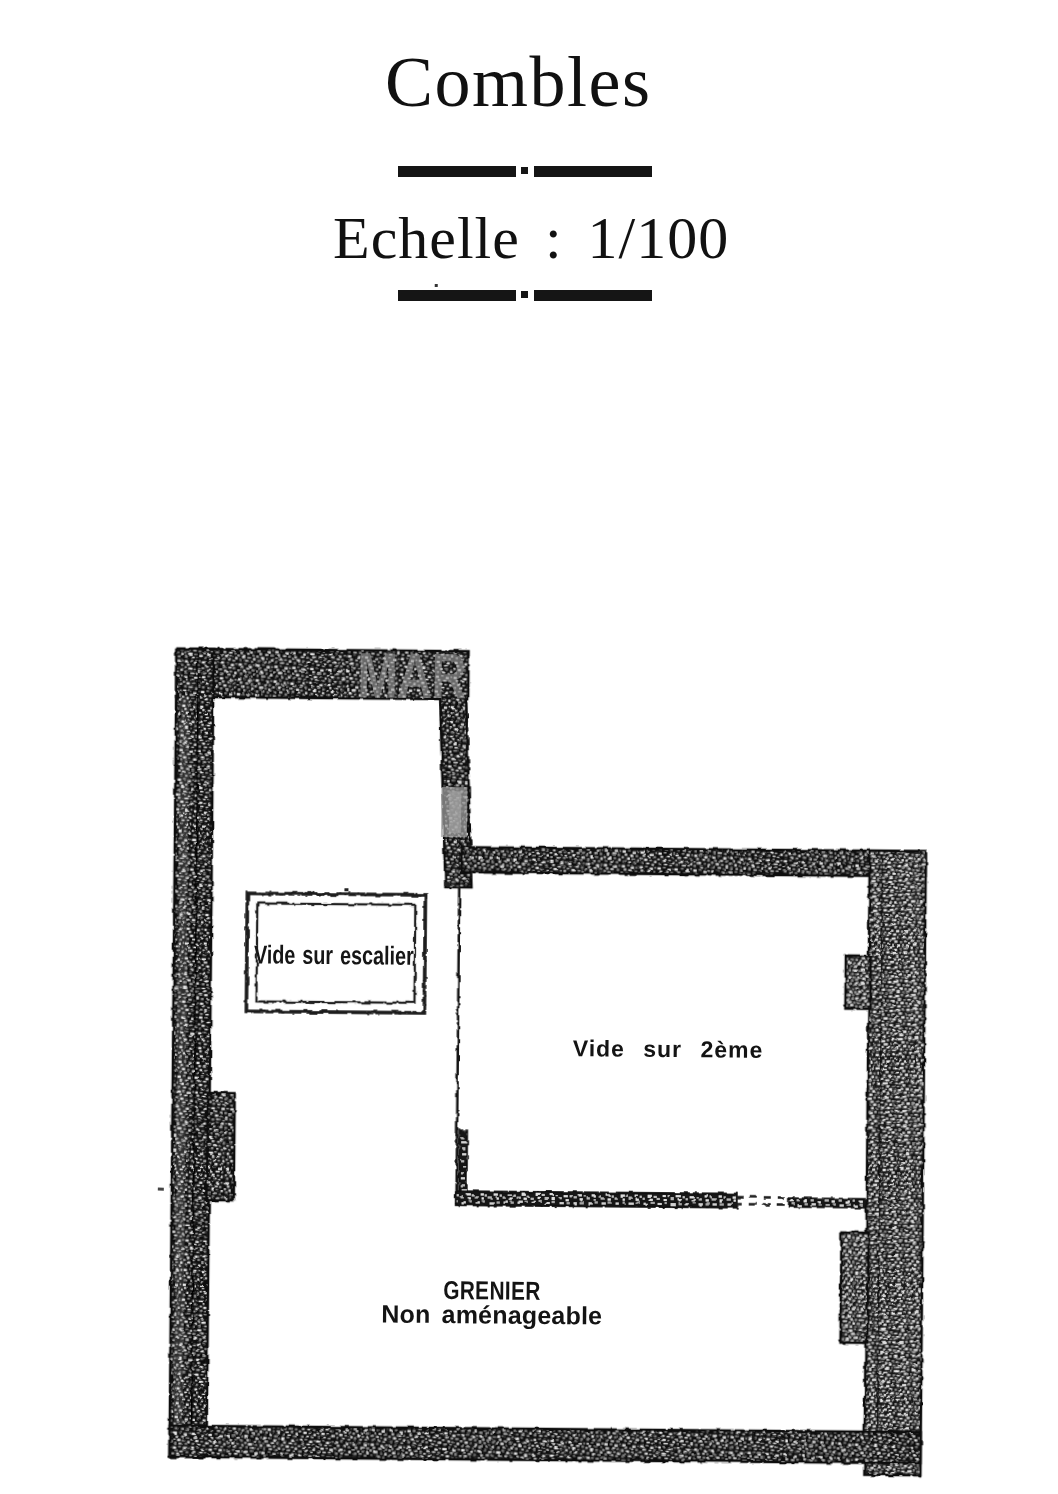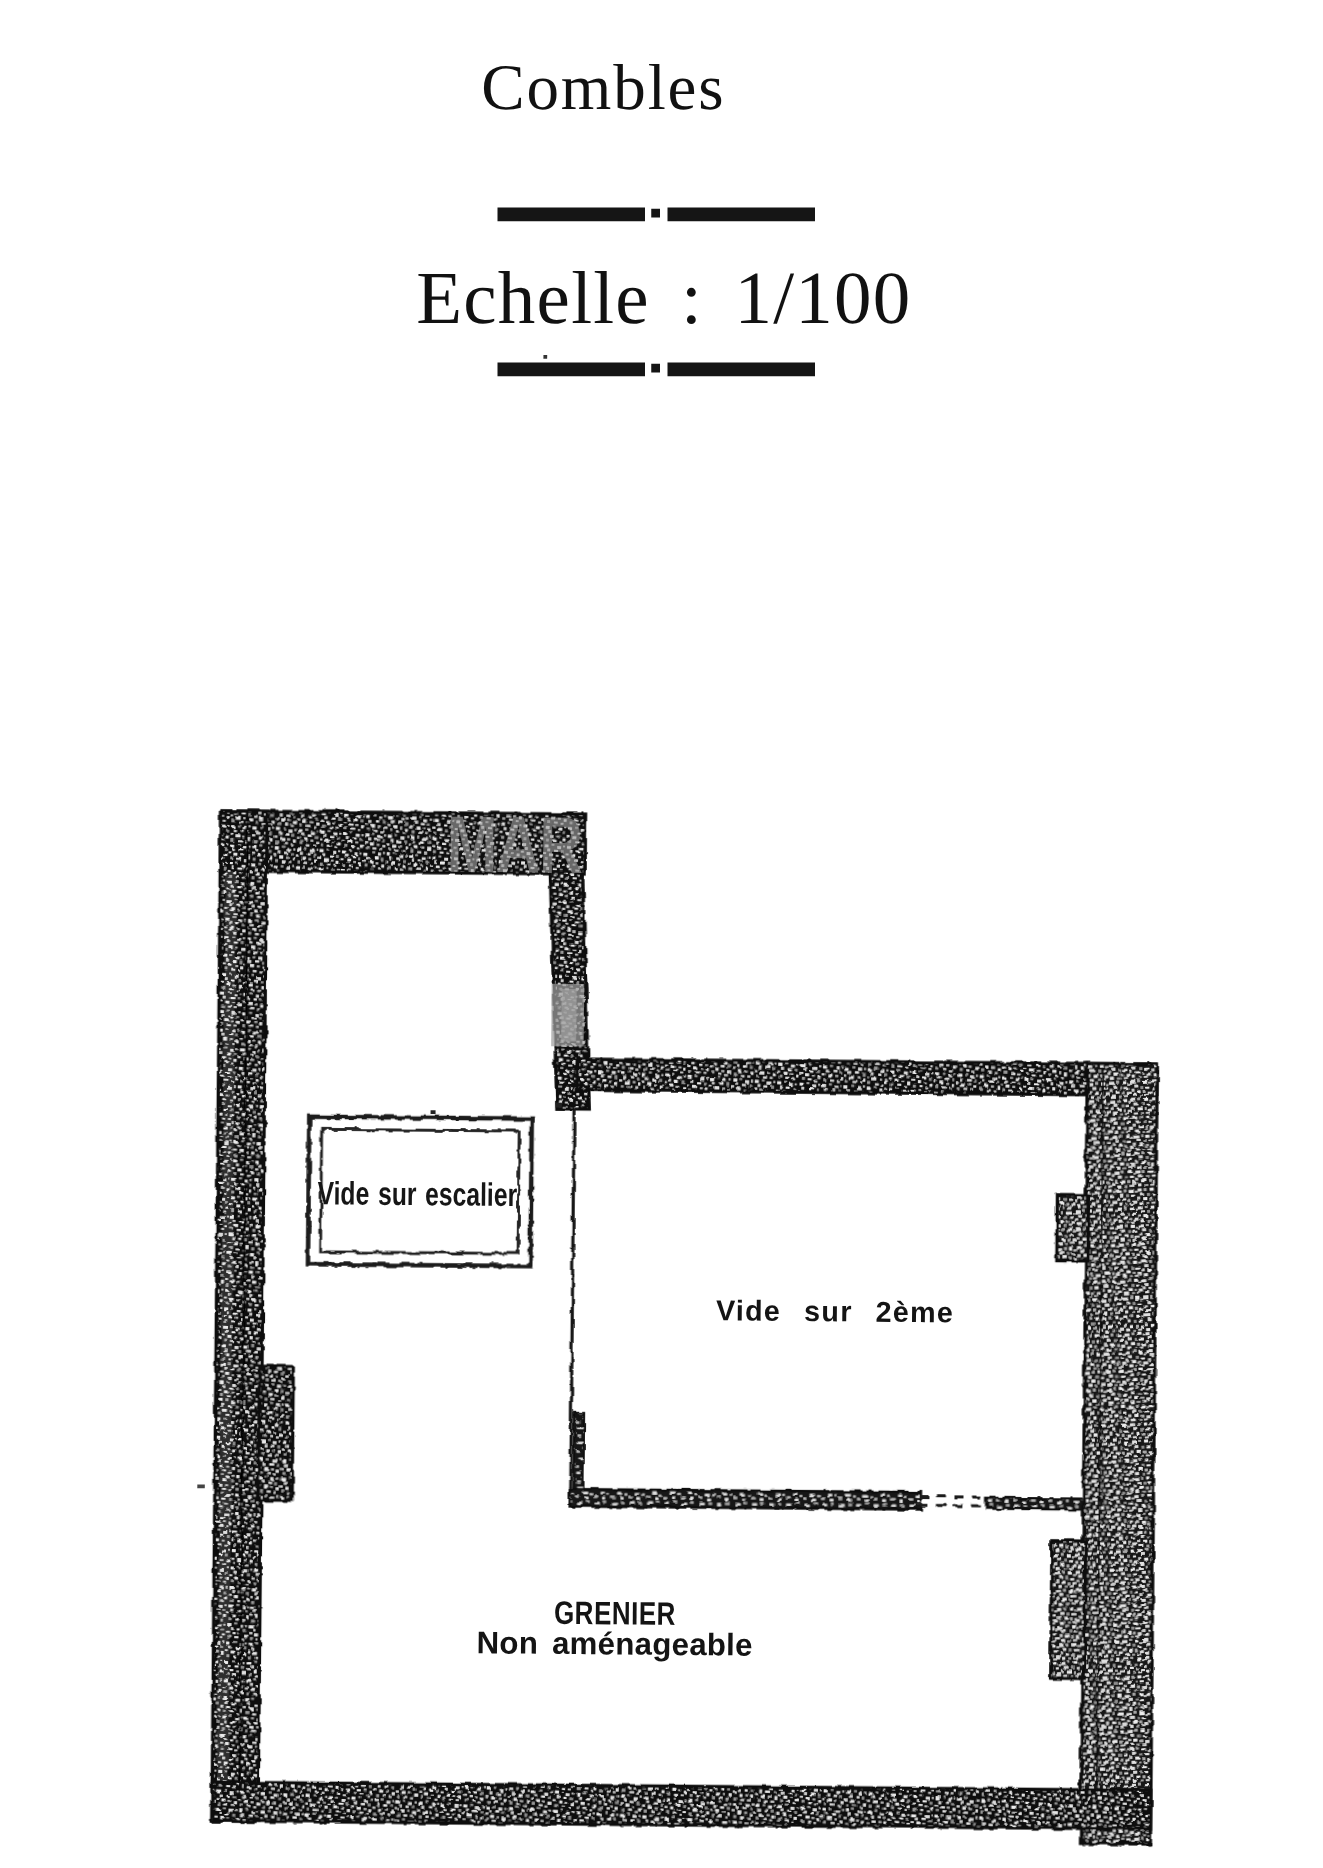--- a/index.html
+++ b/index.html
@@ -3,21 +3,21 @@
 <meta charset="utf-8">
 <style>
   html,body{margin:0;padding:0;background:#fff;}
   body{width:1058px;height:1494px;position:relative;overflow:hidden;
        font-family:"Liberation Sans", sans-serif;}
   .ser{font-family:"Liberation Serif", serif;color:#111;position:absolute;white-space:nowrap;}
 </style>
 </head>
 <body>
 
-<div class="ser" style="left:385px;top:41px;font-size:52px;letter-spacing:1.5px;">Combles</div>
+<div class="ser" style="left:385px;top:41px;font-size:72px;letter-spacing:1.5px;">Combles</div>
 
 <div style="position:absolute;left:398px;top:166px;width:118px;height:11px;background:#151515;"></div>
 <div style="position:absolute;left:521px;top:167px;width:7px;height:7px;background:#151515;"></div>
 <div style="position:absolute;left:534px;top:166px;width:118px;height:11px;background:#151515;"></div>
 
 <div class="ser" style="left:333px;top:204px;font-size:60px;word-spacing:9px;letter-spacing:1px;">Echelle : 1/100</div>
 
 <div style="position:absolute;left:398px;top:290px;width:118px;height:11px;background:#151515;"></div>
 <div style="position:absolute;left:521px;top:291px;width:7px;height:7px;background:#151515;"></div>
 <div style="position:absolute;left:534px;top:290px;width:118px;height:11px;background:#151515;"></div>

